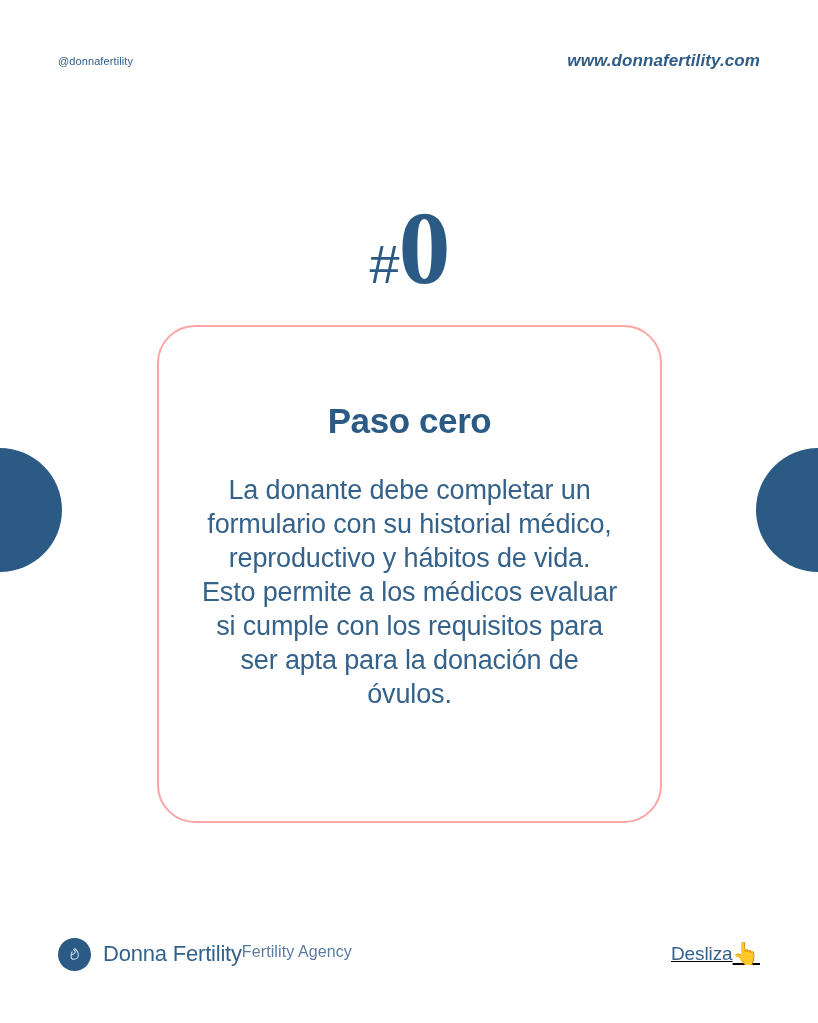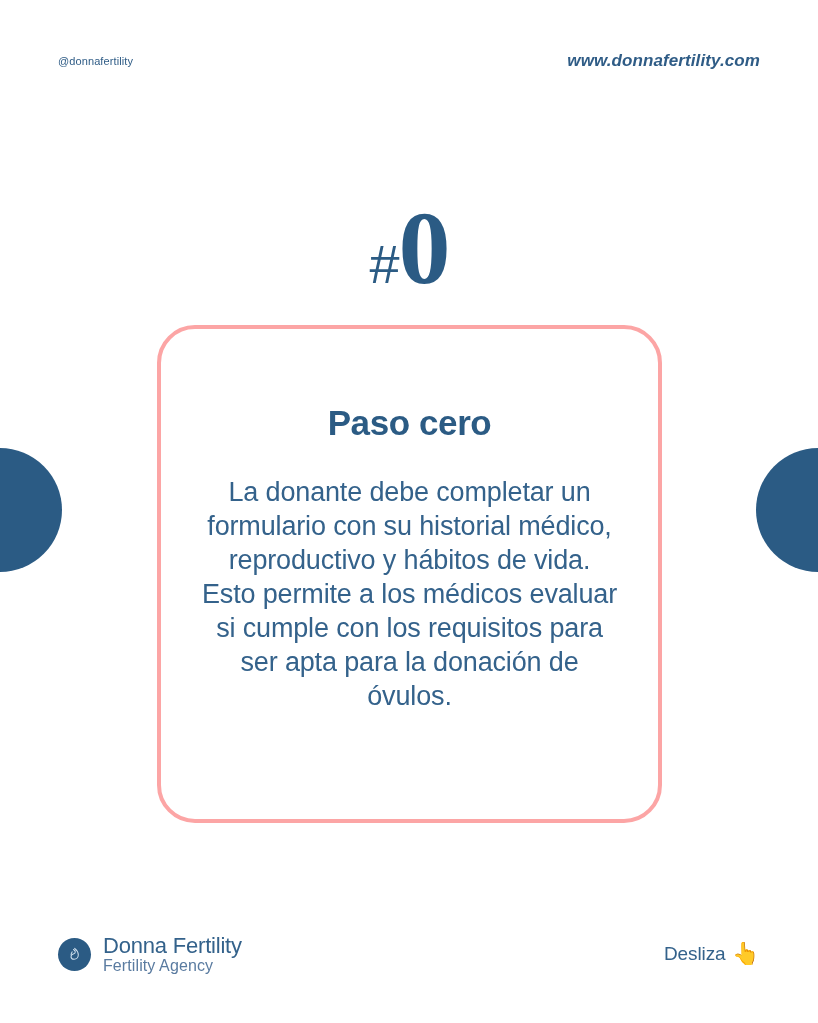--- a/index.html
+++ b/index.html
@@ -90,21 +90,21 @@
   }
 
   
   .card {
     position: absolute;
     left: 157px;
     top: 325px;
     width: 505px;
     height: 498px;
     box-sizing: border-box;
-    border: 4px solid #fca5a5;
+    border: 2px solid #fca5a5;
     border-radius: 38px;
     background: #ffffff;
   }
   .card-title {
     margin: 0;
     padding-top: 74px;
     text-align: center;
     font-size: 35px;
     font-weight: bold;
     color: #2b5b84;
@@ -144,39 +144,39 @@
     height: 33px;
     border-radius: 50%;
     background: #2b5b84;
     display: flex;
     align-items: center;
     justify-content: center;
     flex: none;
   }
   .brand-text {
     display: flex;
-    flex-direction: column;
+    flex-direction: row;
     justify-content: flex-start;
     line-height: 1;
   }
   .brand-name {
     font-size: 22px;
     color: #34628b;
     letter-spacing: -0.2px;
   }
   .brand-tagline {
     font-size: 16px;
     color: #5a7ba0;
     margin-top: 1px;
     letter-spacing: 0.1px;
   }
   .swipe {
     display: flex;
     align-items: flex-end;
-    gap: 7px;
+    text-decoration: underline;
   }
   .swipe-label {
     font-size: 19px;
     color: #34628b;
     letter-spacing: -0.1px;
   }
   .swipe-icon {
     font-size: 22px;
     line-height: 1;
     display: inline-block;

